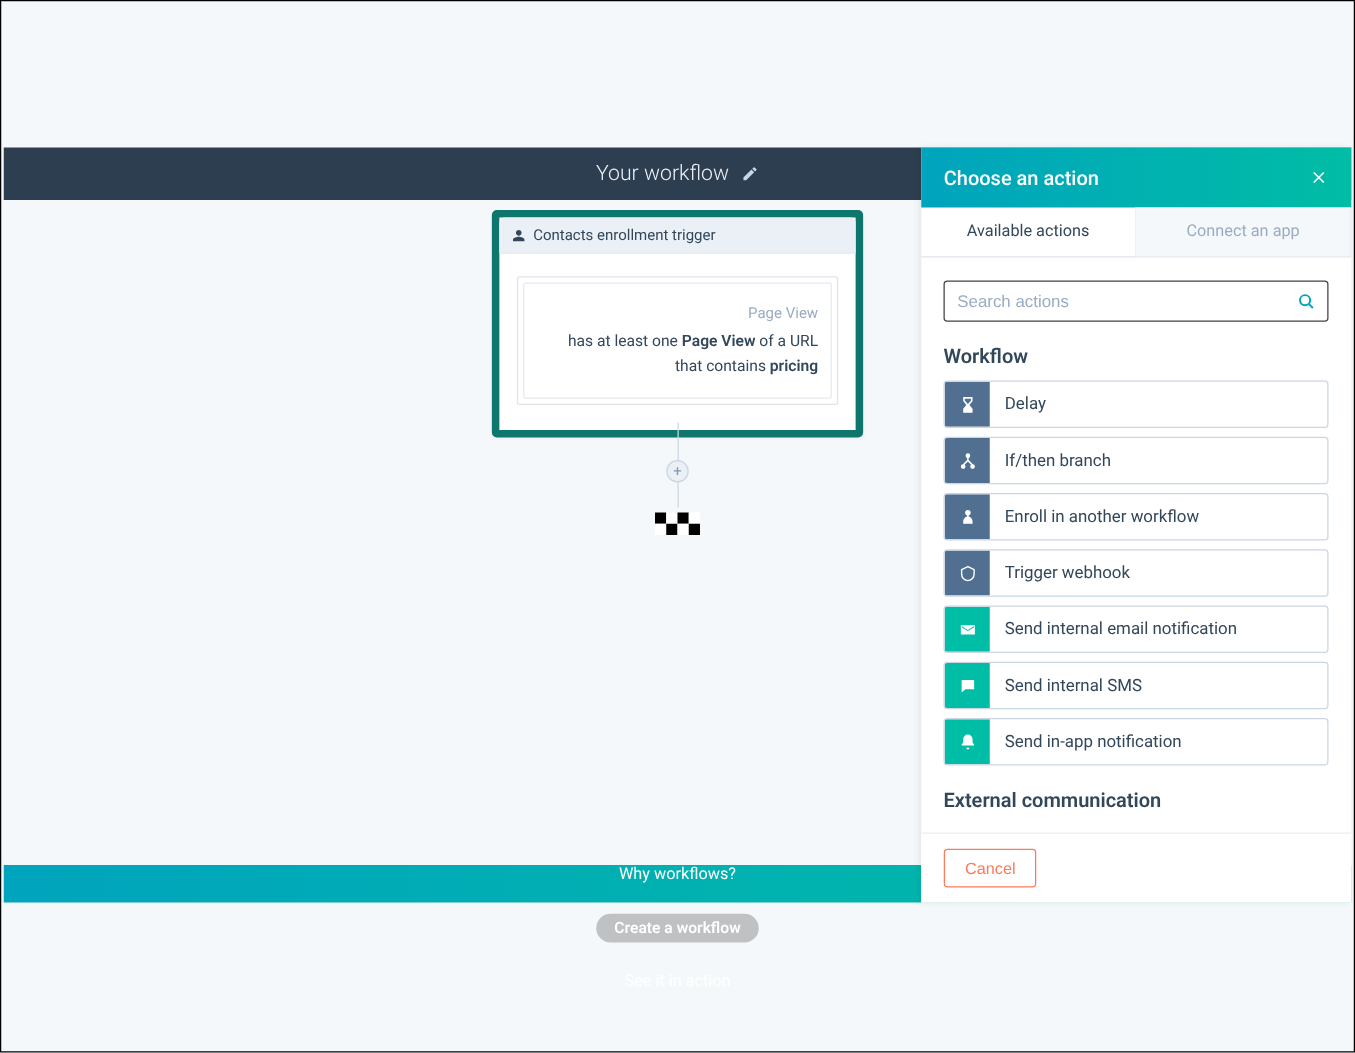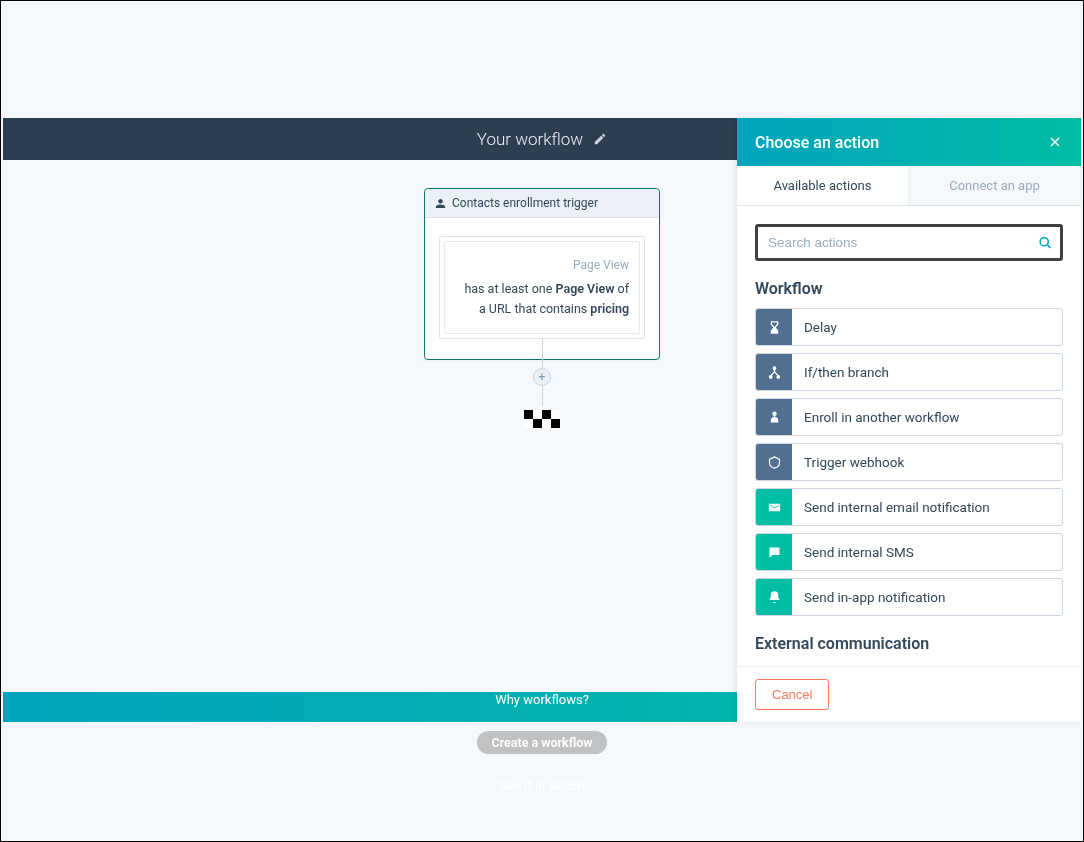--- a/index.html
+++ b/index.html
@@ -39,26 +39,26 @@
   color: #cbd6e2;
   font-size: 14px;
 }
 .canvas {
   position: relative;
   height: calc(100% - 76px);
   background: #f5f8fa;
 }
 .trigger-card {
   position: absolute;
-  top: 28px;
+  top: 8px;
   left: 50%;
   transform: translateX(-50%);
-  width: 236px;
+  width: 297px;
   background: #fff;
-  border: 1px solid #0f766e;
+  border: 6px solid #0f766e;
   border-radius: 4px;
   box-shadow: 0 1px 3px rgba(0,0,0,0.04);
 }
 .trigger-card-header {
   background: #eaf0f6;
   border-bottom: 1px solid #dfe3eb;
   padding: 7px 10px;
   font-size: 12px;
   color: #33475b;
   display:flex;
@@ -204,21 +204,21 @@
   flex:1;
   overflow-y:auto;
   padding: 18px 18px 8px;
 }
 .search-wrap {
   position:relative;
   margin-bottom: 18px;
 }
 .search-wrap input {
   width:100%;
-  border:3px solid #404040;
+  border:1px solid #404040;
   border-radius:3px;
   padding:8px 34px 8px 10px;
   font-size:13.5px;
   color:#33475b;
 }
 .search-wrap input::placeholder { color:#99acc2; }
 .search-wrap .mag {
   position:absolute;
   right:10px;
   top:50%;

